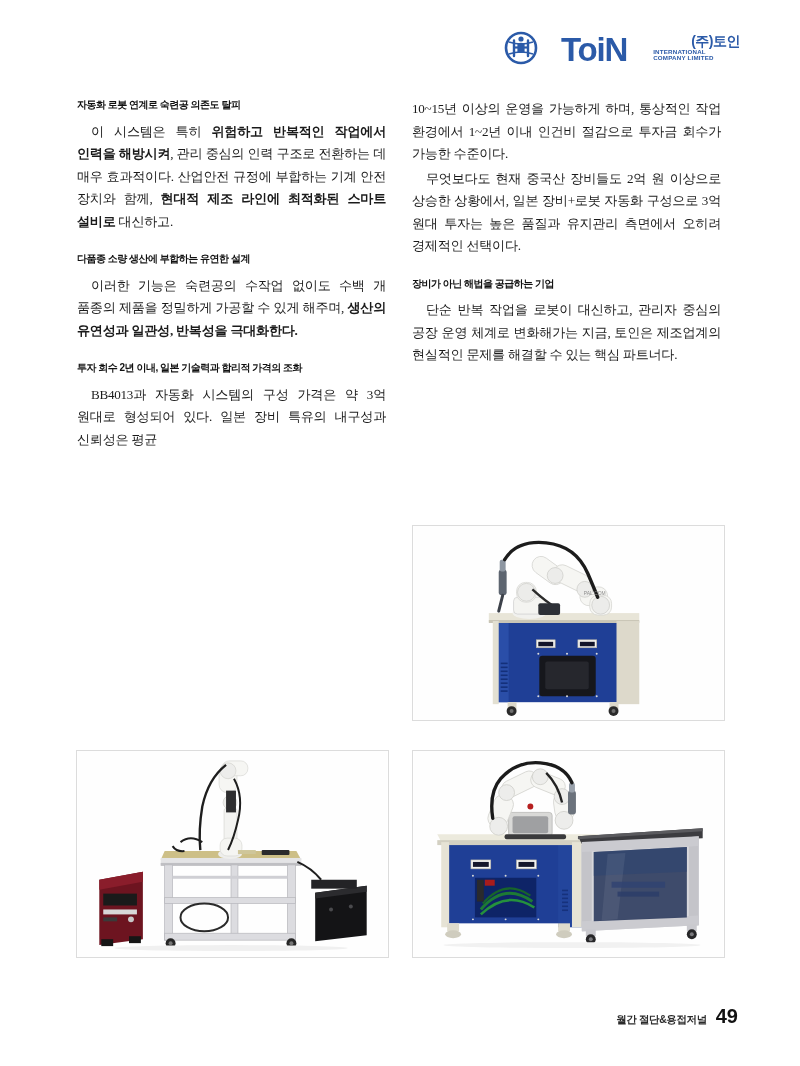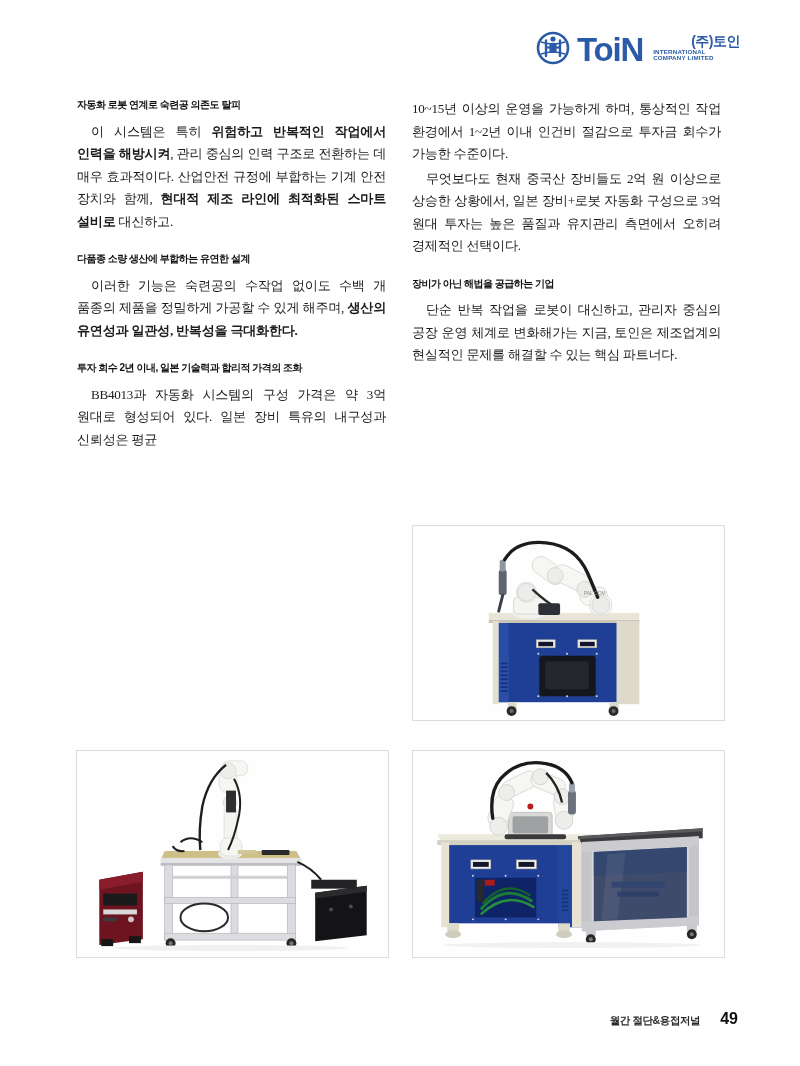--- a/index.html
+++ b/index.html
@@ -17,21 +17,21 @@
   }
 
   
   #masthead {
     position: absolute;
     top: 24px;
     right: 60px;
     height: 48px;
     display: flex;
     align-items: center;
-    gap: 7px;
+    gap: 23px;
   }
   .logo-mark {
     width: 34px;
     height: 34px;
     flex: 0 0 auto;
   }
   .logo-word {
     font-family: "Liberation Sans", sans-serif;
     font-weight: 700;
     font-size: 33px;
@@ -111,31 +111,31 @@
   #photo-bottom-right { left: 412px; top: 750px; width: 313px; height: 208px; }
   .photo svg { display: block; width: 100%; height: 100%; }
 
   
   #page-footer {
     position: absolute;
     right: 62px;
     bottom: 38px;
     display: flex;
     align-items: baseline;
-    gap: 20px;
+    gap: 9px;
     font-family: "Liberation Sans", sans-serif;
   }
   #footer-journal {
     font-size: 10.5px;
     font-weight: 700;
     color: #2b2b2b;
     letter-spacing: -0.4px;
   }
   #footer-pageno {
-    font-size: 16px;
+    font-size: 20px;
     font-weight: 700;
     color: #111;
   }
 </style>
 </head>
 <body>
 
 <div id="masthead">
   <span class="logo-mark">
     <svg viewBox="0 0 34 34" xmlns="http://www.w3.org/2000/svg">

